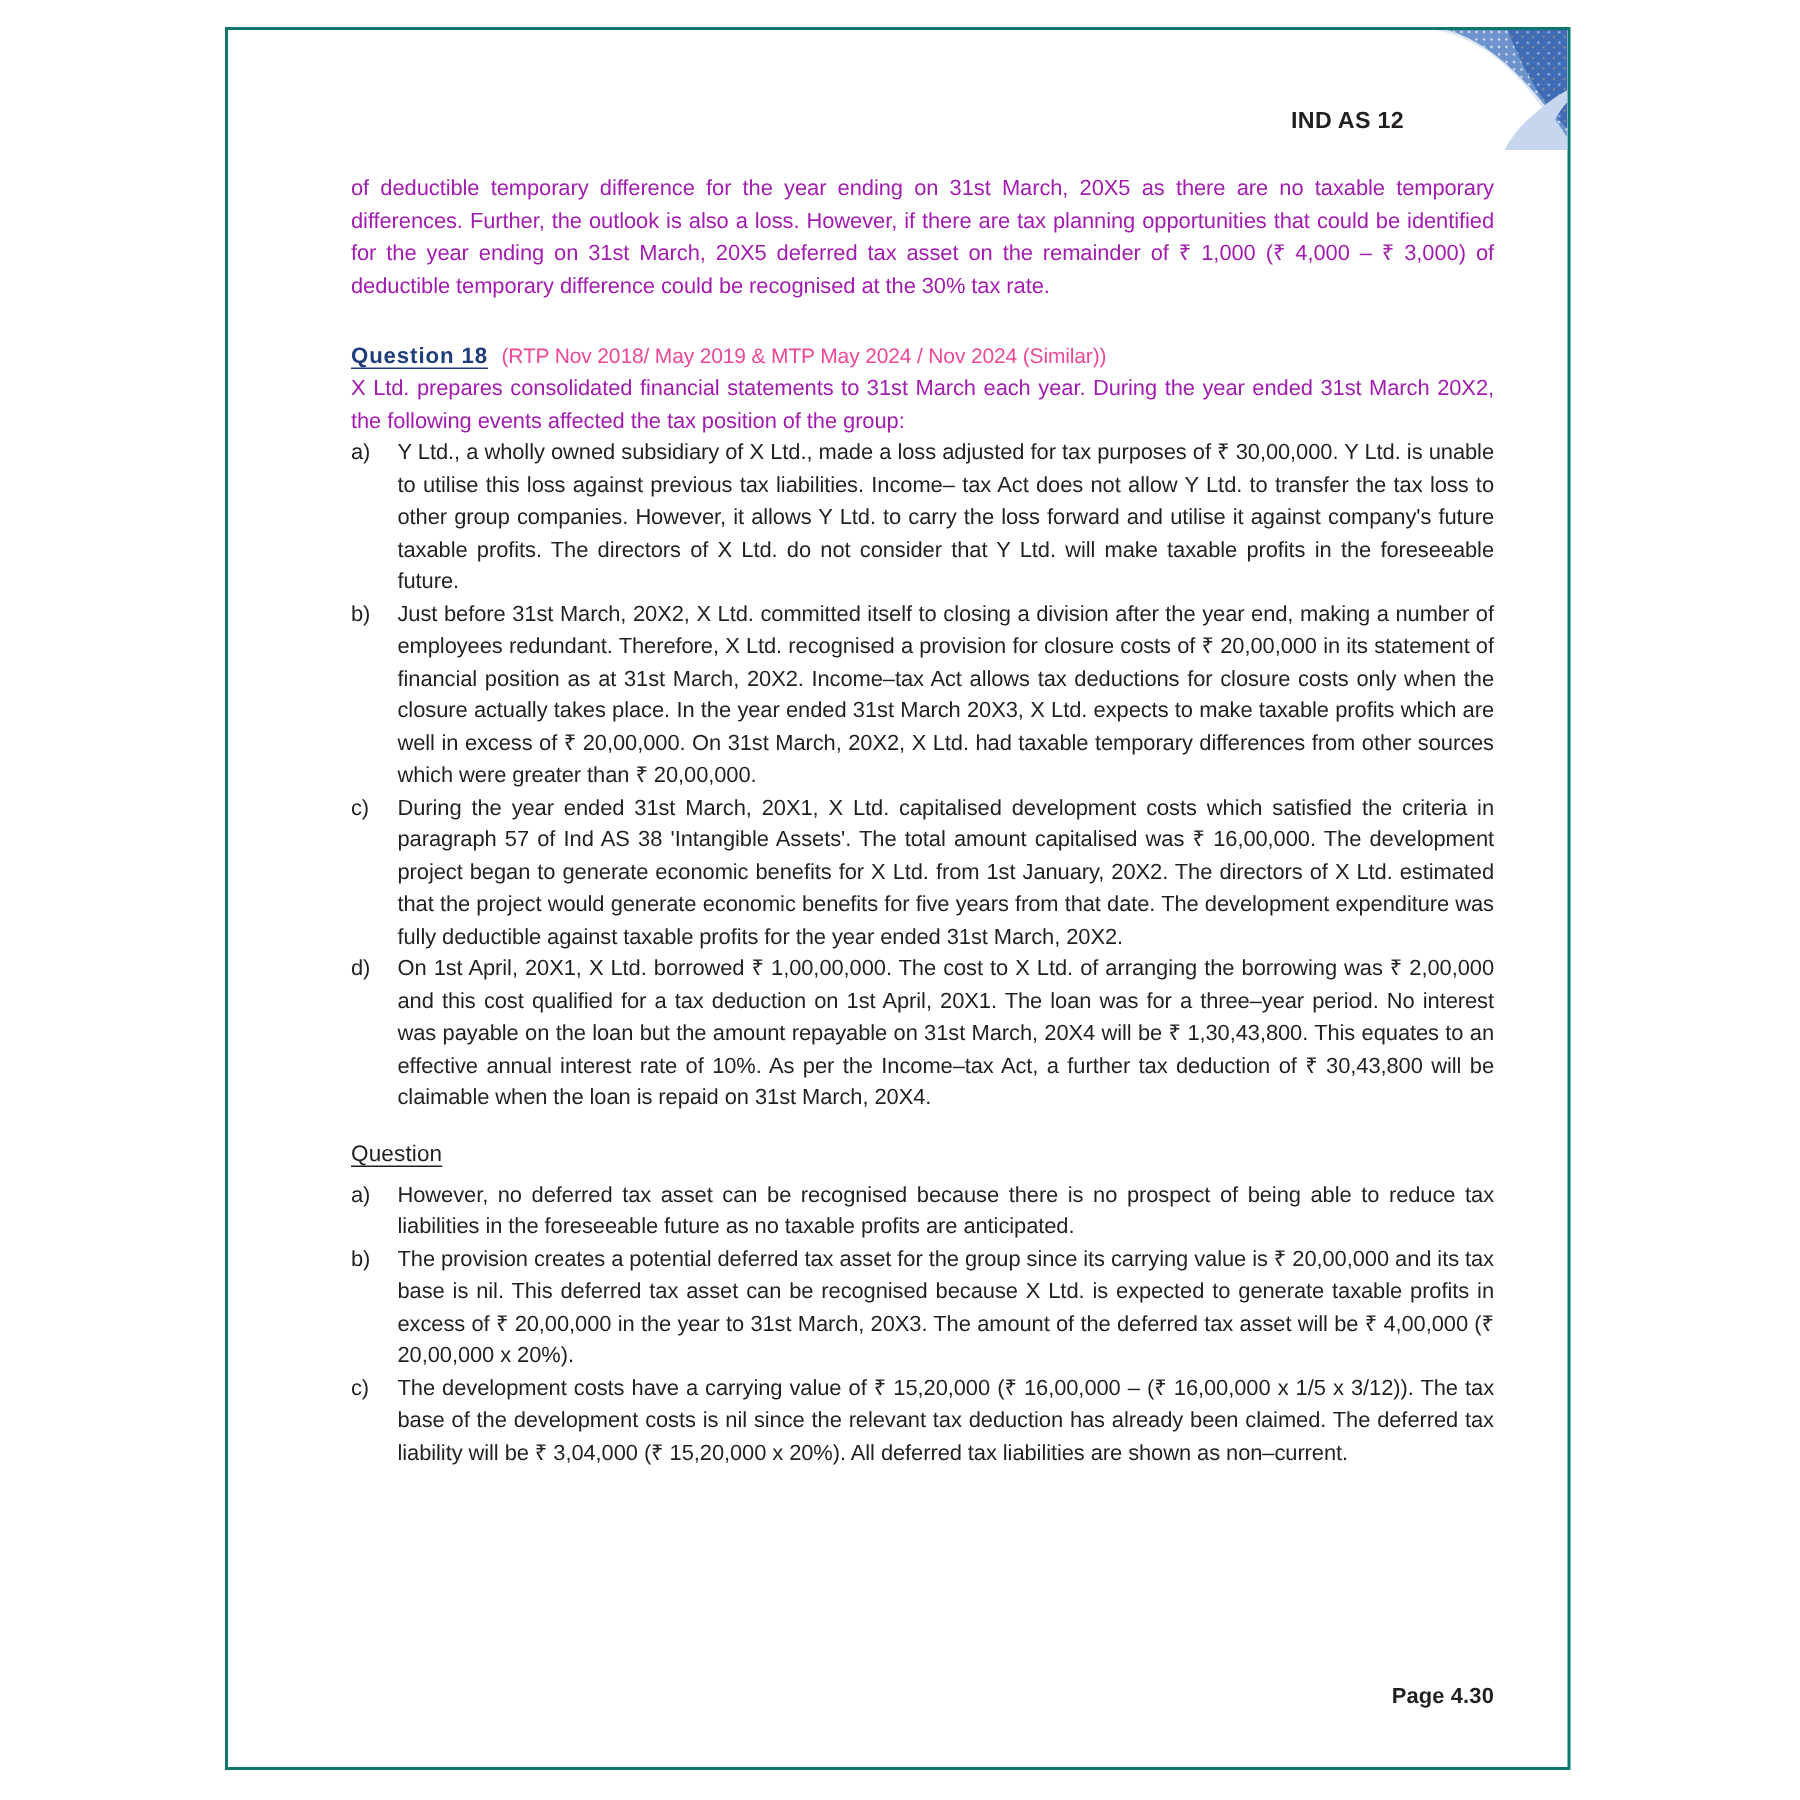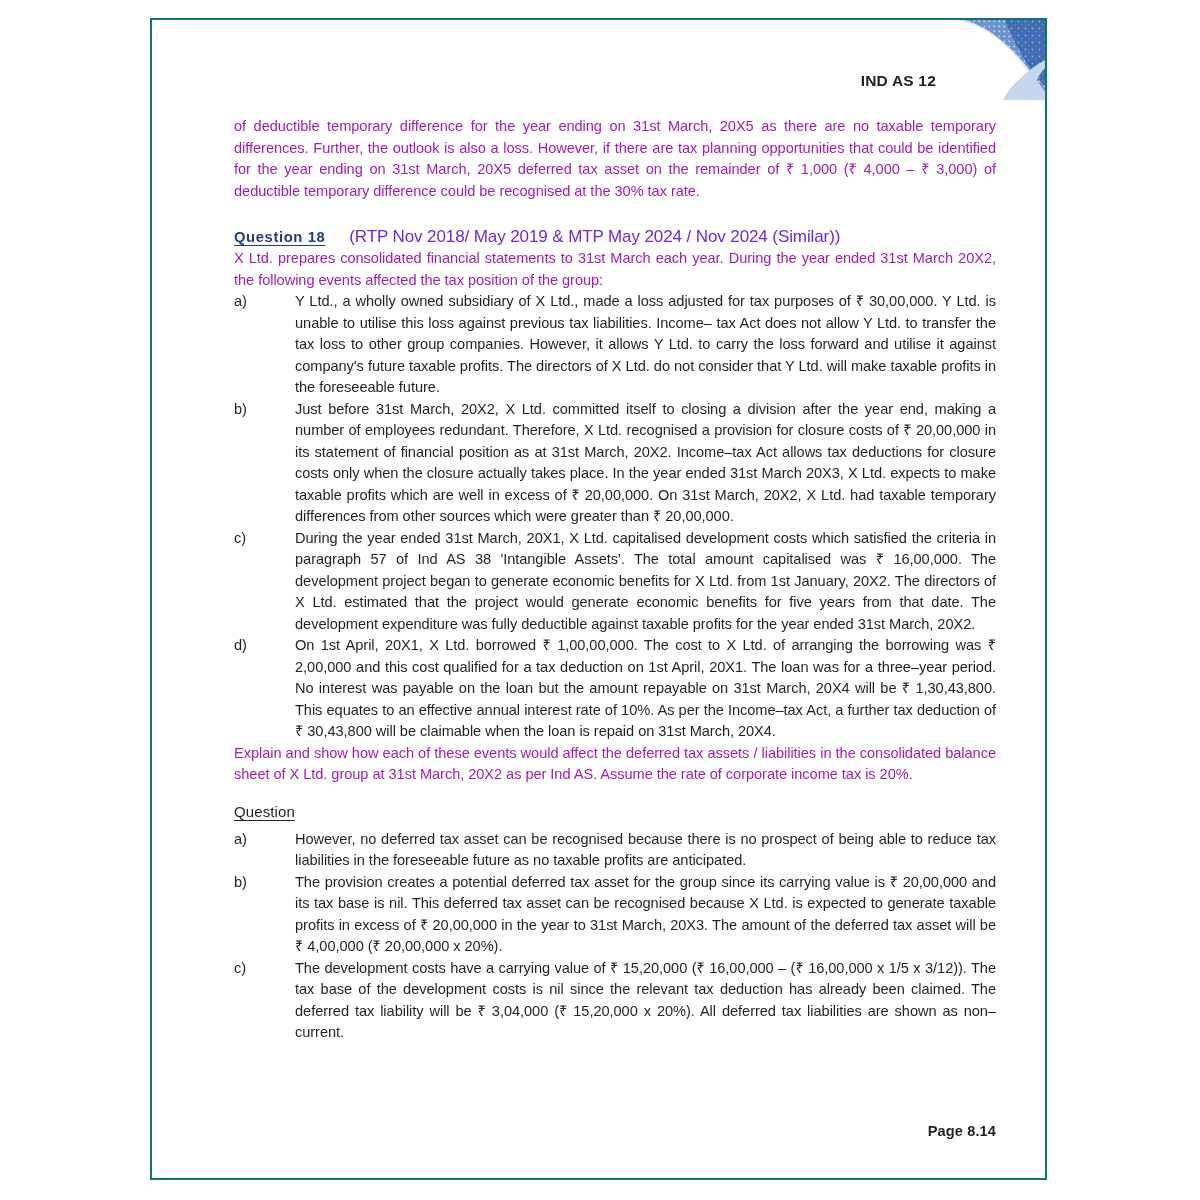--- a/index.html
+++ b/index.html
@@ -84,23 +84,23 @@
     white-space: nowrap;
   }
   .q-label {
     font-weight: bold;
     color: #1f3d7a;
     text-decoration: underline;
     text-underline-offset: 3px;
     letter-spacing: 0.6px;
   }
   .q-ref {
-    color: #6d28d9;
-    font-size: 17px;
-    margin-left: 24px;
+    color: #ec4899;
+    font-size: 14px;
+    margin-left: 9px;
     letter-spacing: -0.1px;
   }
 
   
   .sol-heading {
     font-size: 15px;
     color: #231f20;
     text-decoration: underline;
     text-underline-offset: 3px;
     letter-spacing: 0.1px;
@@ -123,21 +123,21 @@
   }
   ol.lettered > li > .marker {
     position: absolute;
     left: 0;
     top: 0;
     width: 26px;
     text-align: left;
     font-size: 14.6px;
     line-height: 21.5px;
   }
-  ol.lettered > li .li-text { display: block; margin-left: 30px; }
+  ol.lettered > li .li-text { display: block; }
   ol.lettered > li .li-text.cont { margin-top: 0; }
 
   
   #page-footer {
     position: absolute;
     left: 0;
     bottom: 38px;
     width: 897px;
     padding-right: 53px;
     box-sizing: border-box;
@@ -215,21 +215,20 @@
       <li>
         <span class="marker">c)</span>
         <span class="li-text">During the year ended 31st March, 20X1, X Ltd. capitalised development costs which satisfied the criteria in paragraph 57 of Ind AS 38 'Intangible Assets'. The total amount capitalised was ₹ 16,00,000. The development project began to generate economic benefits for X Ltd. from 1st January, 20X2. The directors of X Ltd. estimated that the project would generate economic benefits for five years from that date. The development expenditure was fully deductible against taxable profits for the year ended 31st March, 20X2.</span>
       </li>
       <li>
         <span class="marker">d)</span>
         <span class="li-text">On 1st April, 20X1, X Ltd. borrowed ₹ 1,00,00,000. The cost to X Ltd. of arranging the borrowing was ₹ 2,00,000 and this cost qualified for a tax deduction on 1st April, 20X1. The loan was for a three–year period. No interest was payable on the loan but the amount repayable on 31st March, 20X4 will be ₹ 1,30,43,800. This equates to an effective annual interest rate of 10%. As per the Income–tax Act, a further tax deduction of ₹ 30,43,800 will be claimable when the loan is repaid on 31st March, 20X4.</span>
       </li>
     </ol>
 
-    <p class="para">Explain and show how each of these events would affect the deferred tax assets / liabilities in the consolidated balance sheet of X Ltd. group at 31st March, 20X2 as per Ind AS. Assume the rate of corporate income tax is 20%.</p>
 
     <div class="gap-md"></div>
 
     <div class="sol-heading">Question</div>
 
     <div class="gap-sm"></div>
 
     <ol class="lettered">
       <li>
         <span class="marker">a)</span>
@@ -241,16 +240,16 @@
       </li>
       <li>
         <span class="marker">c)</span>
         <span class="li-text">The development costs have a carrying value of ₹ 15,20,000 (₹ 16,00,000 – (₹ 16,00,000 x 1/5 x 3/12)). The tax base of the development costs is nil since the relevant tax deduction has already been claimed. The deferred tax liability will be ₹ 3,04,000 (₹ 15,20,000 x 20%). All deferred tax liabilities are shown as non–current.</span>
       </li>
     </ol>
 
   </div>
 
   <div id="page-footer">
-    <span class="ftr-text">Page 8.14</span>
+    <span class="ftr-text">Page 4.30</span>
   </div>
 
 </div>
 
 </body></html>

